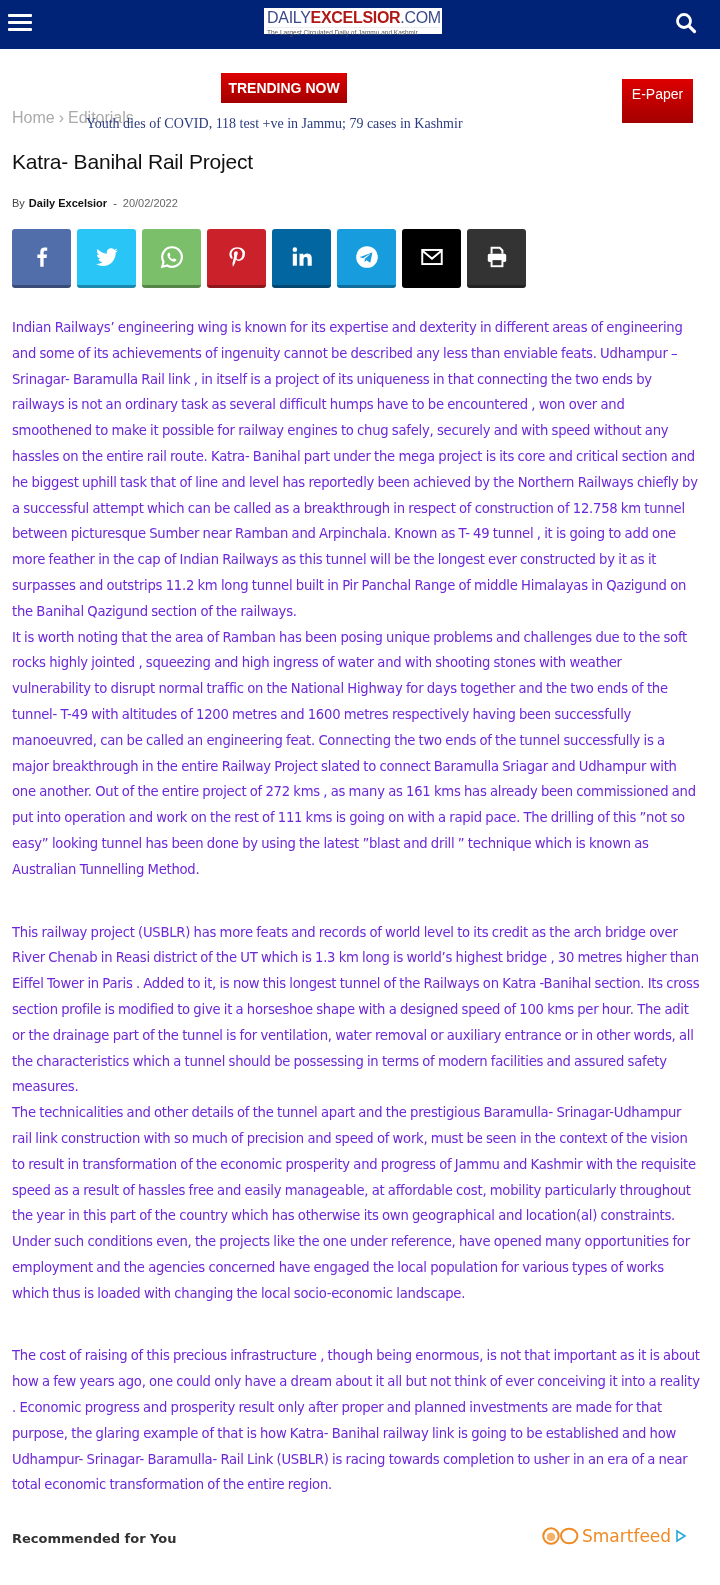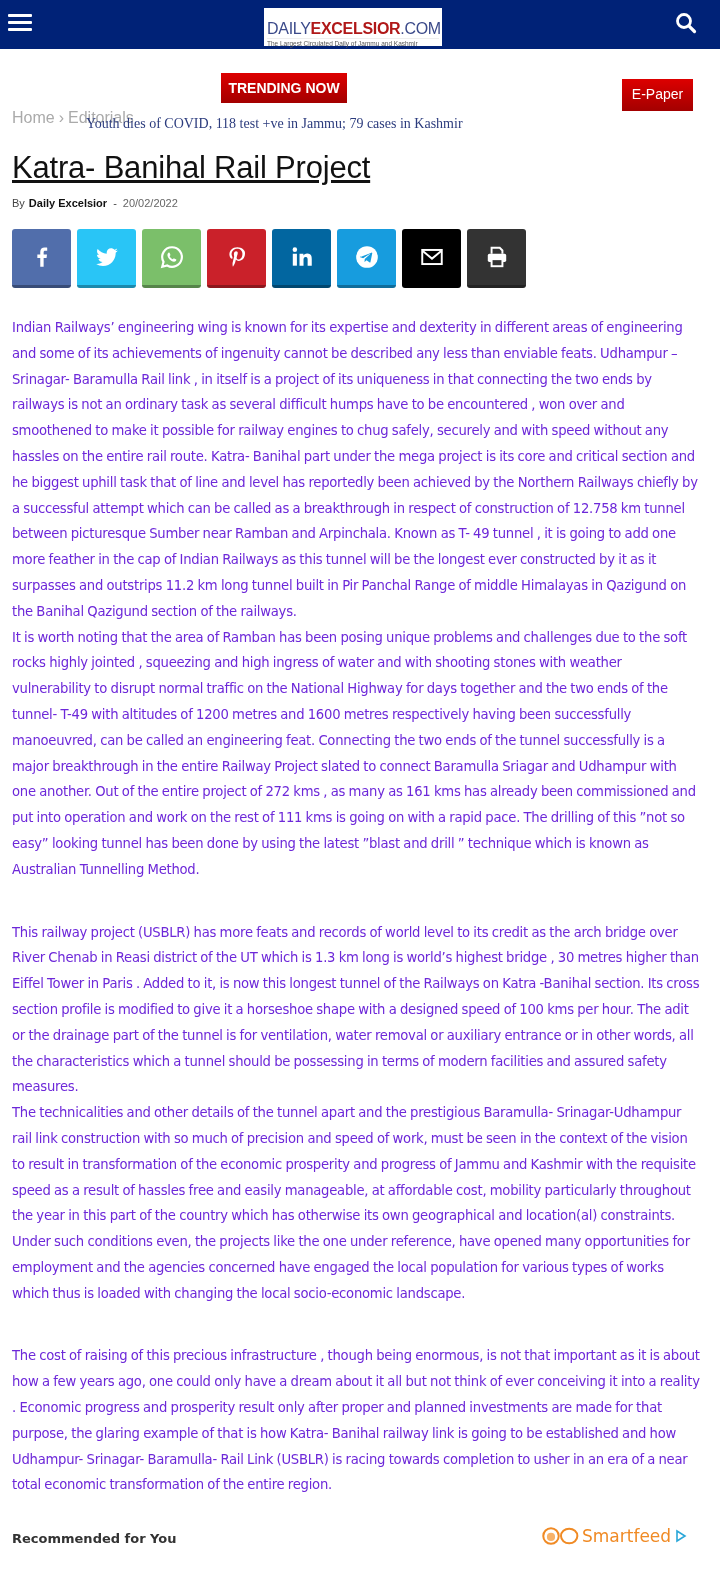--- a/index.html
+++ b/index.html
@@ -2,35 +2,35 @@
 <html><head>
 <meta charset="utf-8">
 <style>
   * { box-sizing: border-box; margin: 0; padding: 0; }
   html, body { width: 720px; background: #ffffff; }
   body { font-family: "Liberation Sans", sans-serif; color: #222; position: relative; height: 1585px; overflow: hidden; }
 
   .topbar { height: 49px; background: #002277; position: relative; }
   .menu-btn { position: absolute; left: 8px; top: 10px; width: 28px; height: 28px; cursor: pointer; }
   .menu-btn span { display: block; width: 24px; height: 3px; background: #fff; margin: 4px 0; border-radius: 1px; }
-  .logo { position: absolute; left: 264px; top: 8px; width: 178px; height: 38px; background: #fff; padding: 12px 3px; }
+  .logo { position: absolute; left: 264px; top: 8px; width: 178px; height: 26px; background: #fff; padding: 1px 3px; }
   .logo-main { font-size: 16px; line-height: 17px; letter-spacing: -0.3px; white-space: nowrap; }
   .logo-main .a { color: #3b4a8a; }
   .logo-main .b { color: #b01818; font-weight: bold; }
   .logo-tag { font-size: 6.5px; color: #555; line-height: 9px; white-space: nowrap; border-top: 1px solid #eee; margin-top: 1px; }
   .search-btn { position: absolute; right: 22px; top: 11px; width: 24px; height: 24px; cursor: pointer; }
 
   .trending { position: absolute; left: 221px; top: 73px; width: 126px; height: 30px; background: linear-gradient(#d00, #a30000); color: #fff; font-size: 14px; font-weight: bold; text-align: center; line-height: 30px; cursor: pointer; }
-  .epaper { position: absolute; left: 622px; top: 79px; width: 71px; height: 32px; background: linear-gradient(#d00, #a30000); color: #fff; font-size: 14px; text-align: center; line-height: 30px; cursor: pointer; }
+  .epaper { position: absolute; left: 622px; top: 79px; width: 71px; height: 44px; background: linear-gradient(#d00, #a30000); color: #fff; font-size: 14px; text-align: center; line-height: 30px; cursor: pointer; }
 
   .breadcrumb { position: absolute; left: 12px; top: 109px; font-size: 16px; color: #aaa; white-space: nowrap; }
   .breadcrumb .sep { margin: 0 4px; }
   .ticker { position: absolute; left: 86px; top: 116px; font-size: 14px; color: #2b3b7d; white-space: nowrap; font-family: Liberation Serif, serif; }
 
-  .title { position: absolute; left: 12px; top: 150px; font-size: 31px; color: #111; font-weight: normal; letter-spacing: -0.2px; text-decoration: underline; }
+  .title { position: absolute; left: 12px; top: 150px; font-size: 21px; color: #111; font-weight: normal; letter-spacing: -0.2px; }
   .meta { position: absolute; left: 12px; top: 197px; font-size: 11px; color: #444; white-space: nowrap; text-align: center; }
   .meta .author { font-weight: bold; color: #111; margin-left: 4px; }
   .meta .dash { margin: 0 6px; }
   .meta .date { color: #666; }
 
   .share { position: absolute; left: 12px; top: 229px; display: flex; gap: 6px; }
   .share-btn { width: 59px; height: 59px; border-radius: 3px; display: flex; align-items: center; justify-content: center; cursor: pointer; border-bottom: 3px solid rgba(0,0,0,0.3); }
   .share-btn svg { width: 26px; height: 26px; }
 
   .article { position: absolute; left: 12px; top: 315px; width: 690px; font-family: "DejaVu Sans", sans-serif; font-size: 13.2px; line-height: 25.8px; color: #6d28d9; letter-spacing: -0.25px; word-spacing: -0.5px; }

